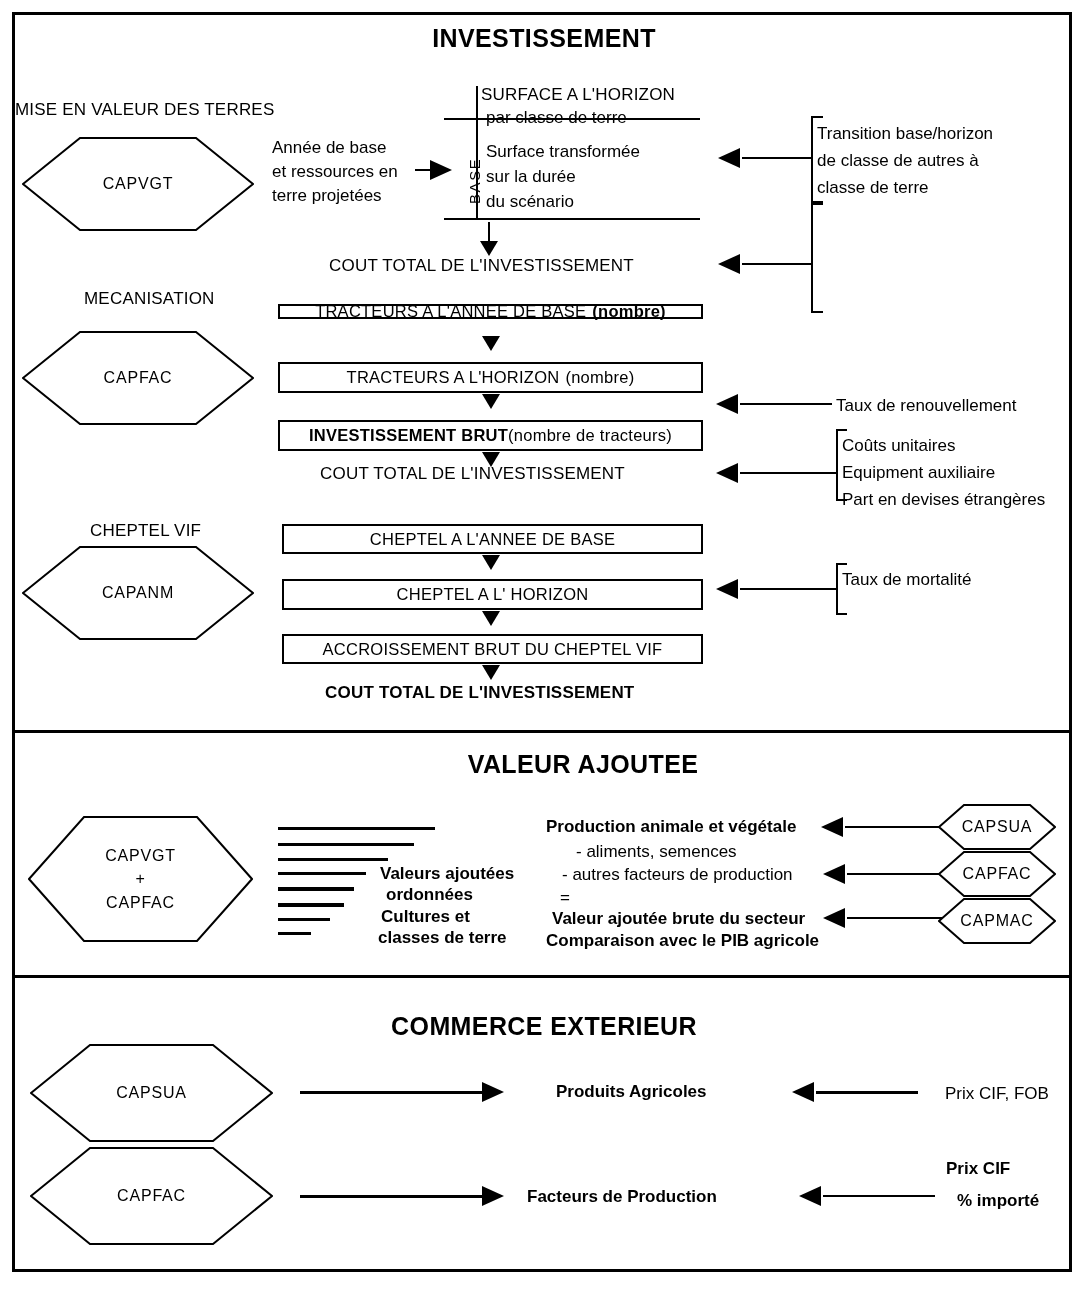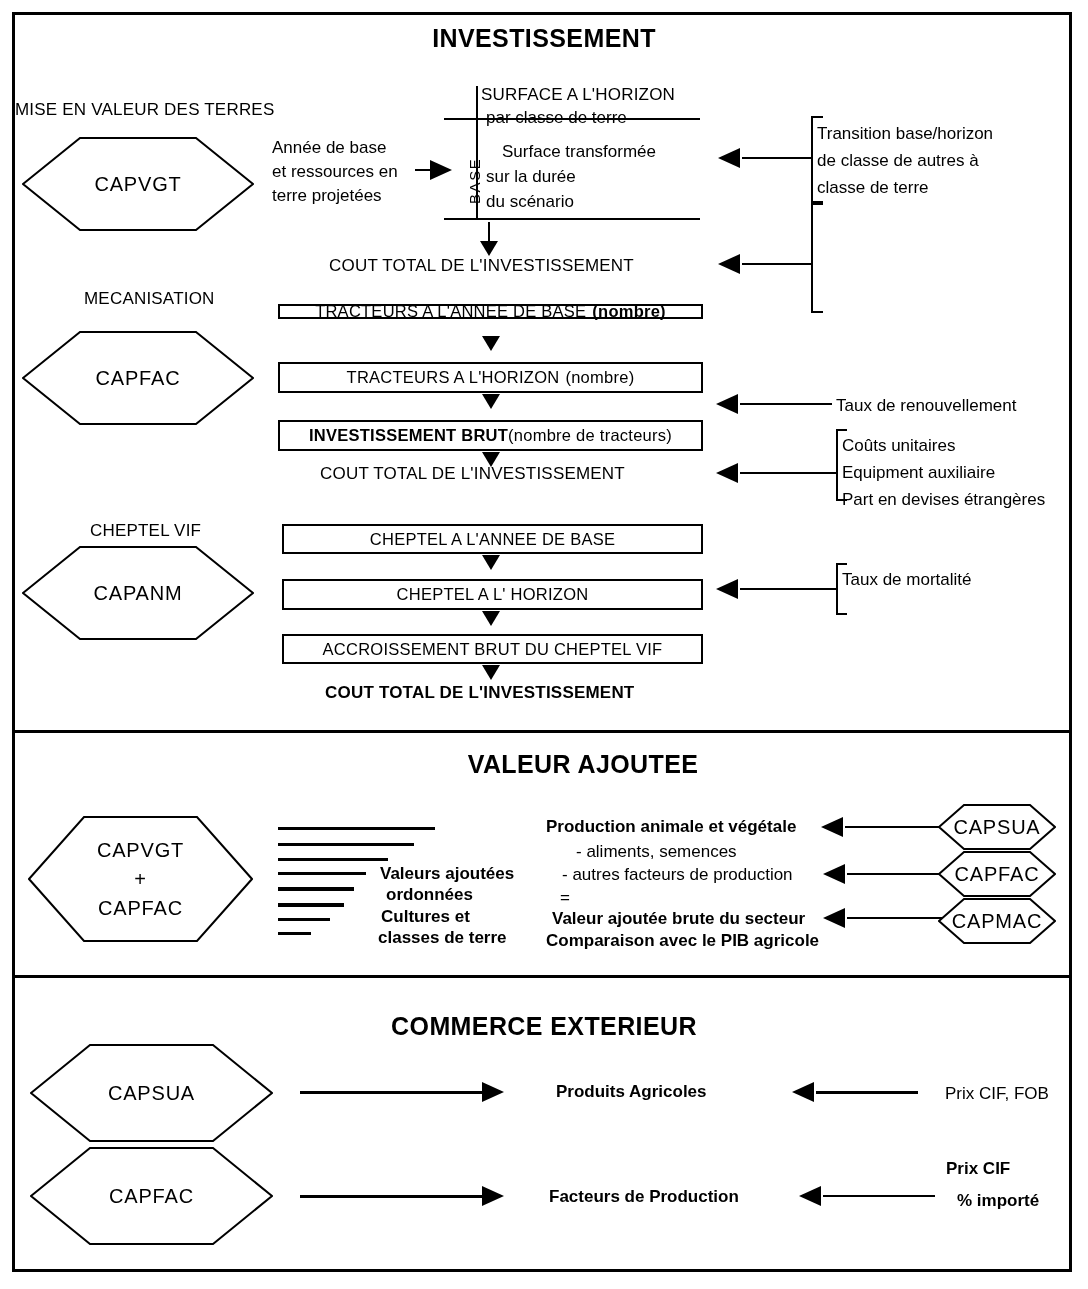--- a/index.html
+++ b/index.html
@@ -43,21 +43,21 @@
   .bodytxt{font-size:17px;}
   .bodytxt-b{font-size:17px;font-weight:bold;}
 
   
   .hex{position:absolute;}
   .hex svg{display:block;}
   .hex .hexlabel{
     position:absolute;left:0;top:0;width:100%;height:100%;
     display:flex;flex-direction:column;
     justify-content:center;
-    font-size:20px;letter-spacing:.8px;line-height:1.45;
+    font-size:16px;letter-spacing:.8px;line-height:1.45;
     text-align:center;
   }
 
   
   .pbox{
     position:absolute;
     border:2px solid #000;
     box-sizing:border-box;
     display:flex;align-items:center;justify-content:center;
     font-size:16.5px;letter-spacing:.25px;
@@ -146,21 +146,21 @@
   <div class="basepanel" style="left:444px;top:86px;width:256px;height:134px;">
     <div class="hrule" style="left:0;top:32px;width:256px;"></div>
     <div class="hrule" style="left:0;top:132px;width:256px;"></div>
     <div class="vrule" style="left:32px;top:0;height:132px;"></div>
     <div class="base-vert" style="left:22px;top:118px;">BASE</div>
   </div>
 
   <div class="t hdr" style="left:481px;top:84px;font-weight:normal;">SURFACE A L'HORIZON</div>
   <div class="t bodytxt" style="left:486px;top:107px;">par classe de terre</div>
 
-  <div class="t bodytxt" style="left:486px;top:141px;margin-left:16px;">Surface transformée</div>
+  <div class="t bodytxt" style="left:486px;top:141px;">Surface transformée</div>
   <div class="t bodytxt" style="left:486px;top:166px;">sur la durée</div>
   <div class="t bodytxt" style="left:486px;top:191px;">du scénario</div>
 
   <div class="vline" style="left:488px;top:222px;height:23px;"></div>
   <div class="vhead" style="left:480px;top:241px;"></div>
 
   <div class="t hdr" style="left:329px;top:255px;">COUT TOTAL DE L'INVESTISSEMENT</div>
 
   <div class="bracket" style="left:811px;top:116px;width:12px;height:87px;"></div>
   <div class="annot" style="left:817px;top:121px;">
@@ -348,19 +348,19 @@
   <div class="hex" style="left:30px;top:1146px;width:243px;height:100px;">
     <svg width="243" height="100" viewBox="0 0 243 100">
       <polygon points="1,50 60,2 183,2 242,50 183,98 60,98" fill="#fff" stroke="#000" stroke-width="2"></polygon>
     </svg>
     <div class="hexlabel">
       <span>CAPFAC</span>
     </div>
   </div>
   <div class="hline" style="left:300px;top:1195px;width:185px;height:3px;"></div>
   <div class="rhead" style="left:482px;top:1186px;"></div>
-  <div class="t bodytxt-b" style="left:549px;top:1186px;">Facteurs de Production</div>
+  <div class="t bodytxt-b" style="left:527px;top:1186px;">Facteurs de Production</div>
   <div class="hline-thin" style="left:823px;top:1195px;width:112px;"></div>
   <div class="lhead" style="left:799px;top:1186px;"></div>
   <div class="t bodytxt-b" style="left:946px;top:1158px;">Prix CIF</div>
   <div class="t bodytxt-b" style="left:957px;top:1190px;">% importé</div>
 
 </div>
 
 </body></html>

